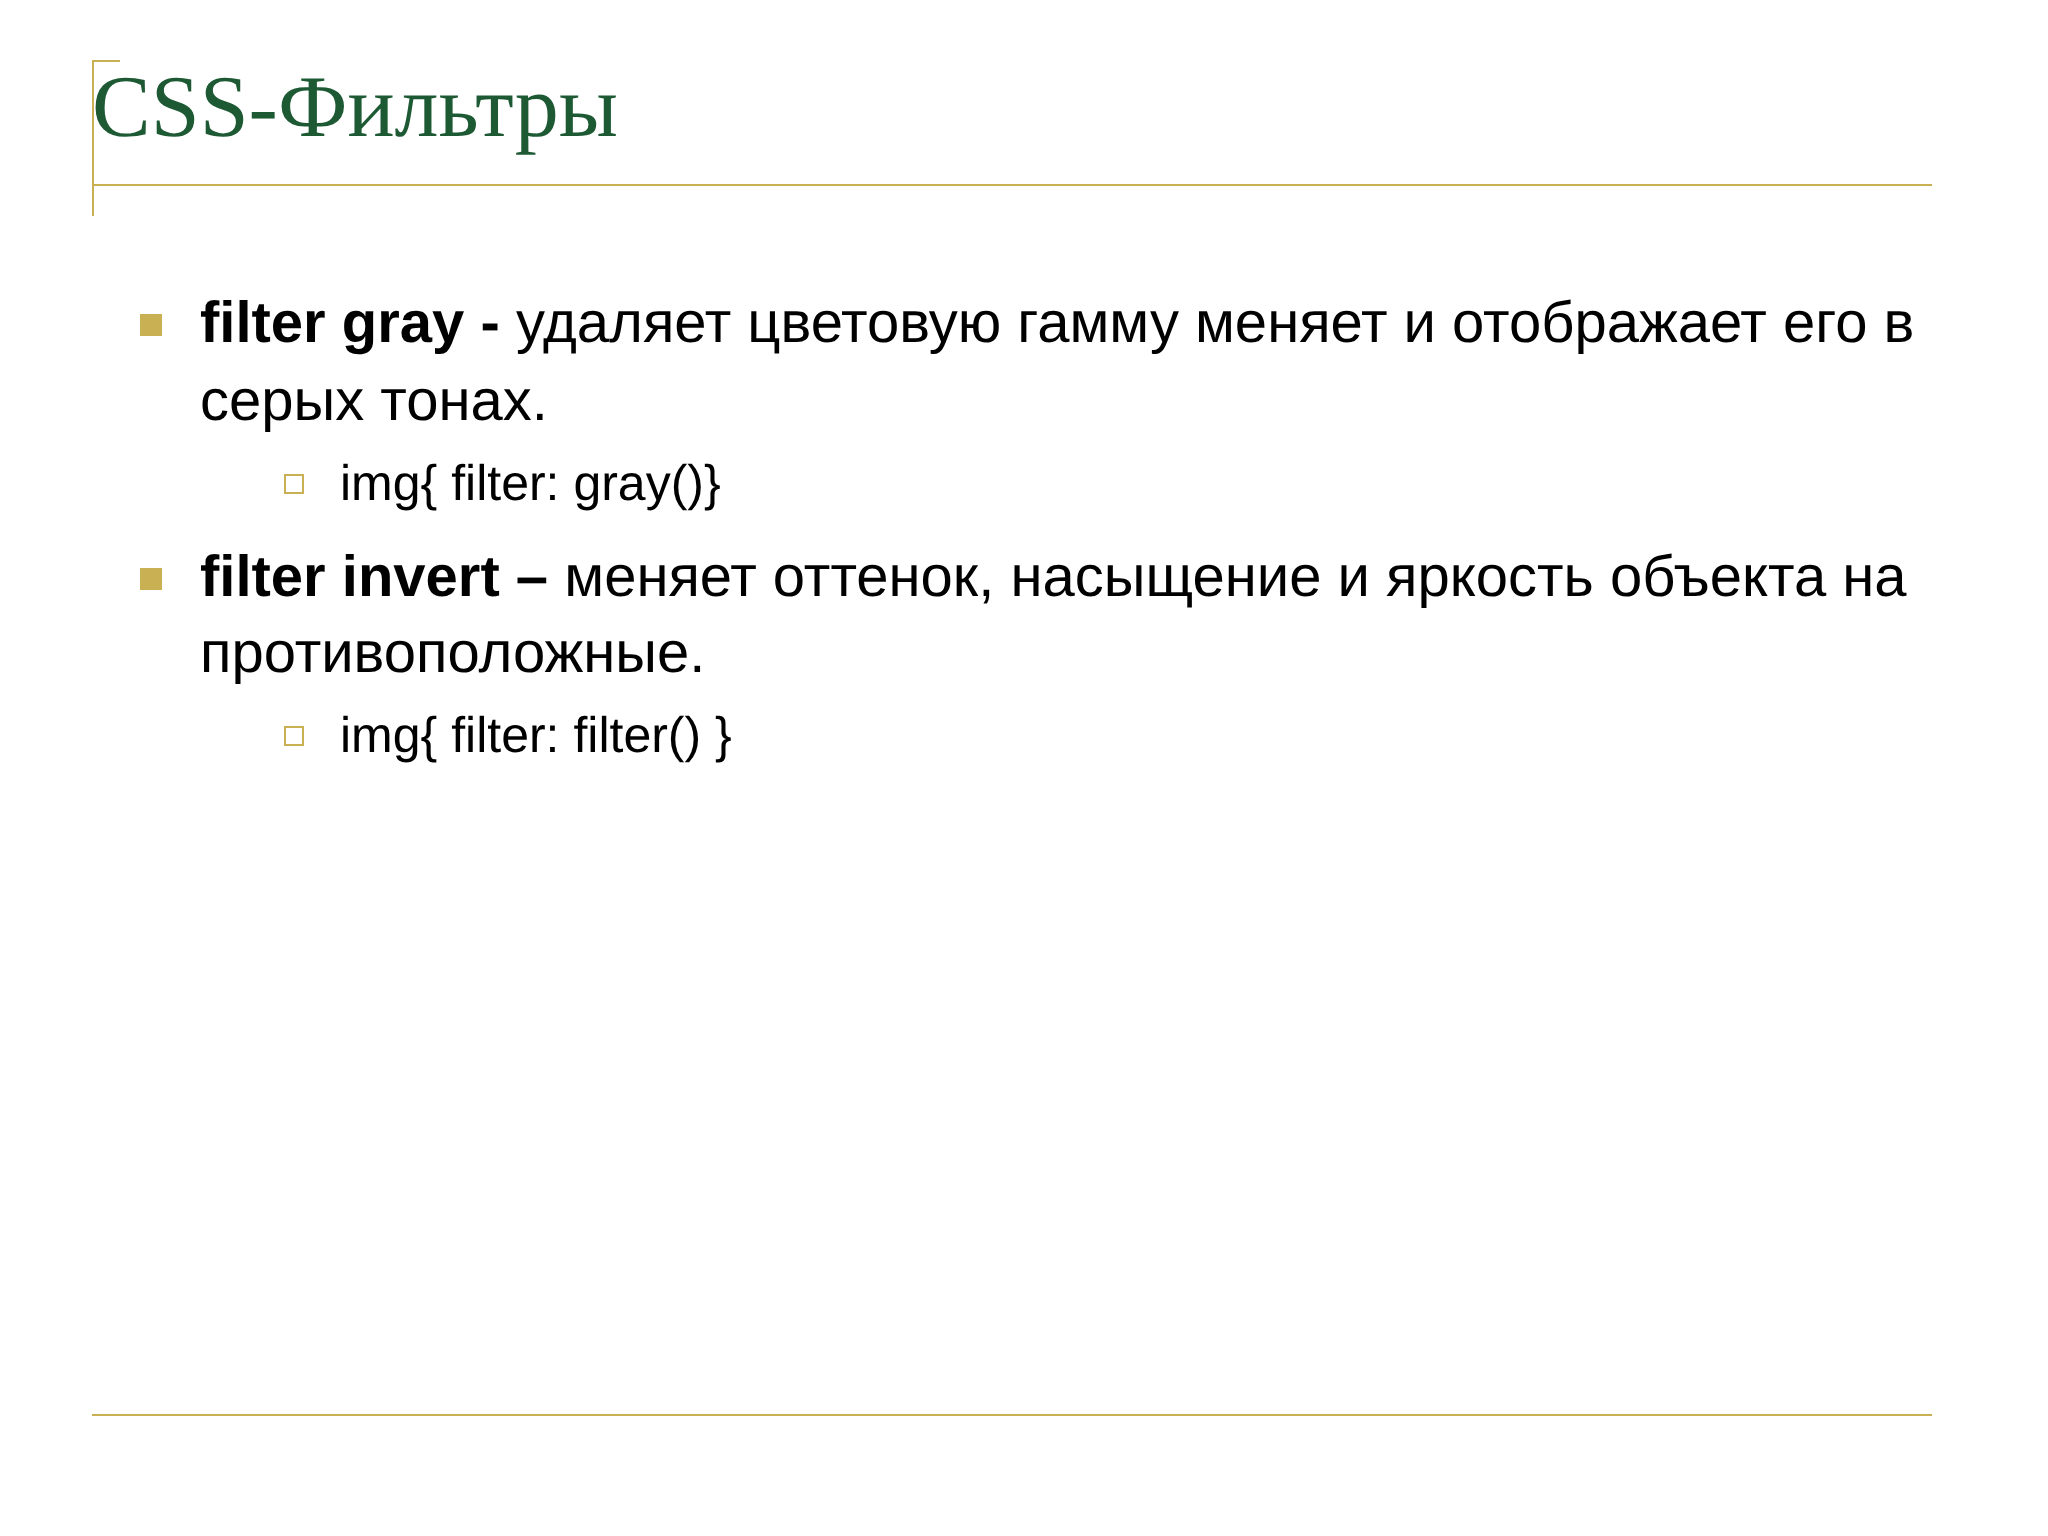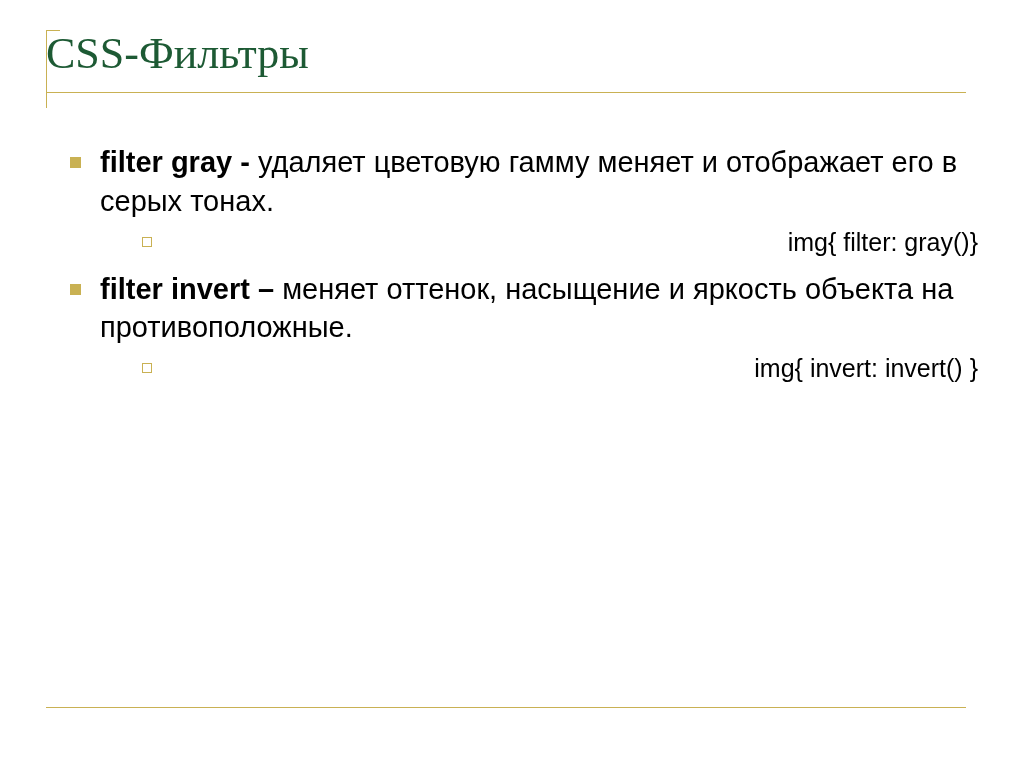--- a/index.html
+++ b/index.html
@@ -78,21 +78,20 @@
     left: 4px;
     top: 14px;
     width: 11px;
     height: 11px;
     background: #c9b153;
   }
   ul.level2 {
     list-style: none;
     margin: 6px 0 10px 40px;
     padding: 0;
-    text-align: right;
   }
   ul.level2 > li {
     position: relative;
     padding-left: 30px;
     font-size: 25px;
     line-height: 1.35;
     color: #000;
   }
   ul.level2 > li::before {
     content: "";
@@ -126,20 +125,20 @@
       <ul class="level2">
         <li>
           <span>img{ filter: gray()}</span>
         </li>
       </ul>
     </li>
     <li>
       <span class="b">filter invert – </span><span>меняет оттенок, насыщение и яркость объекта на противоположные.</span>
       <ul class="level2">
         <li>
-          <span>img{ invert: invert() }</span>
+          <span>img{ filter: filter() }</span>
         </li>
       </ul>
     </li>
   </ul>
 
   <div class="rule-bottom"></div>
 </div>
 
 </body></html>

